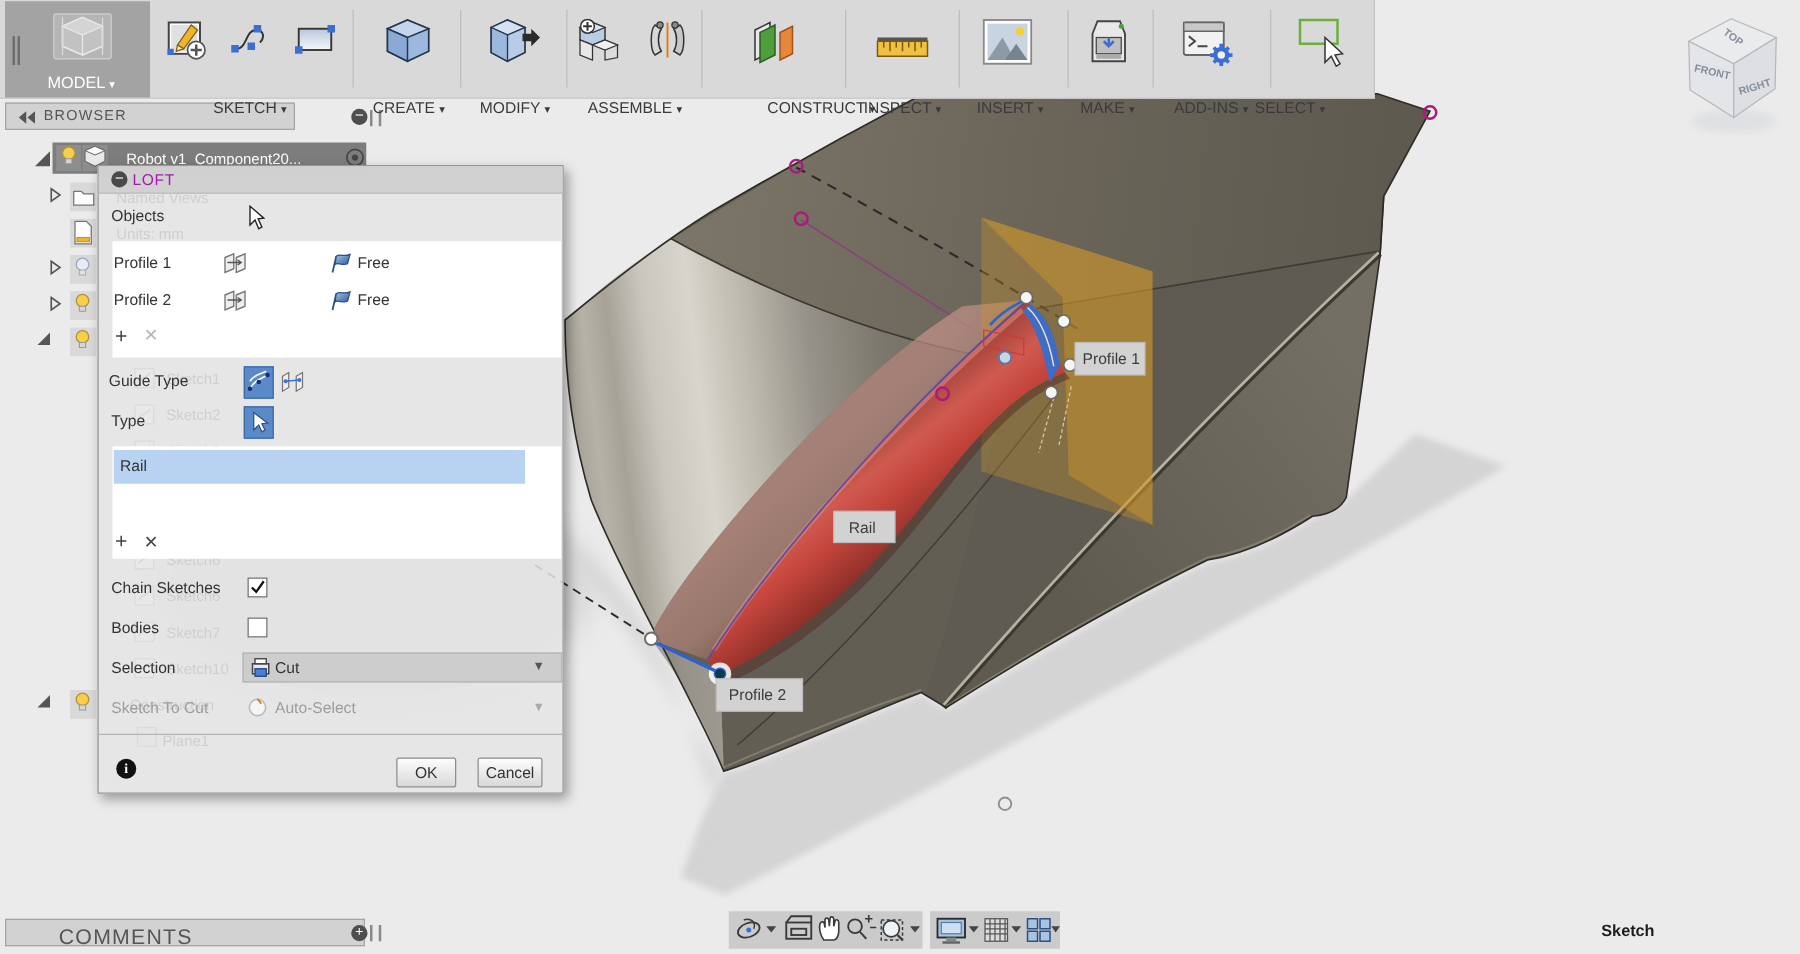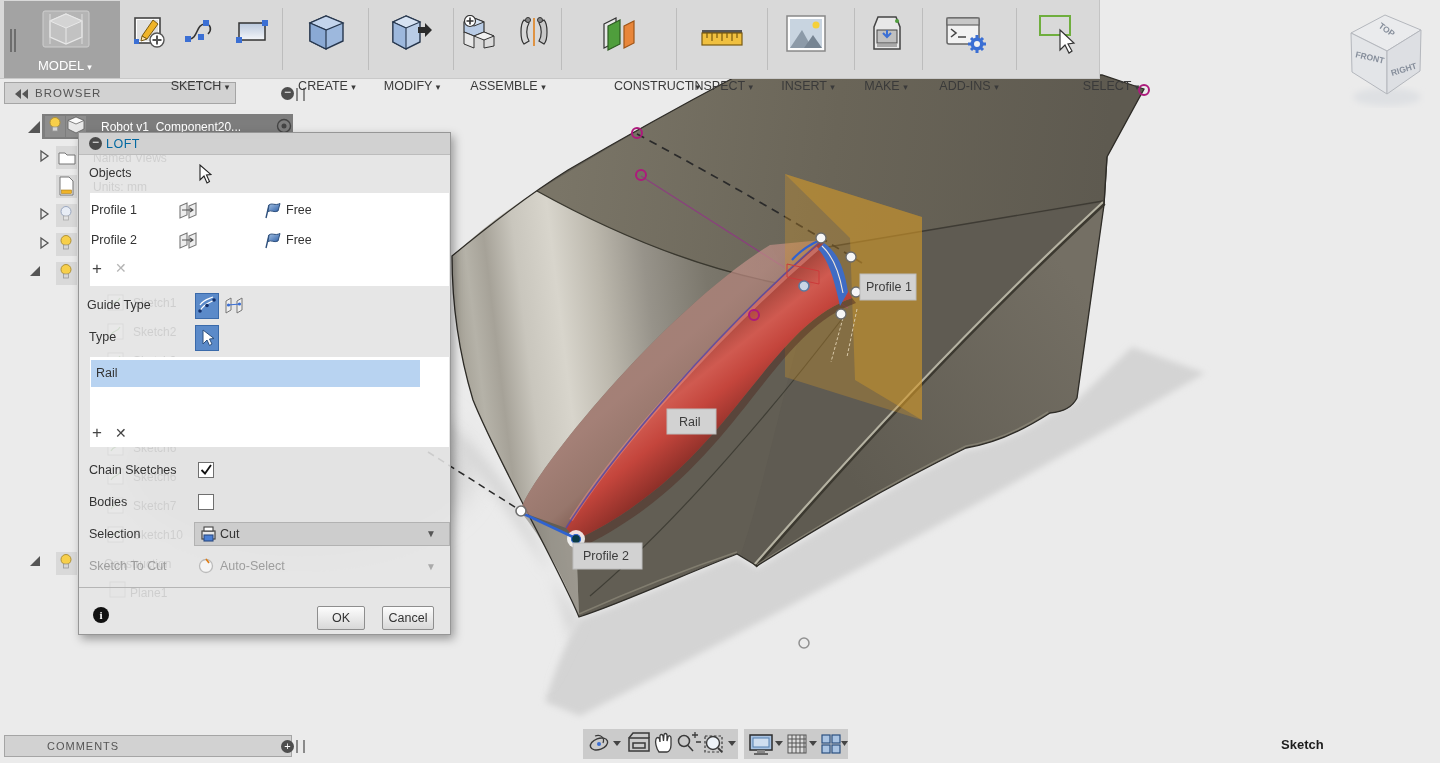--- a/index.html
+++ b/index.html
@@ -290,21 +290,21 @@
   <text x="104" y="460">Construction</text>
   <rect x="110" y="474" width="15" height="15" fill="#e8e8e8" stroke="#999"></rect>
   <text x="130" y="489">Plane1</text>
  </g>
  <use href="#bulb" x="60" y="446"></use>
 </svg>
 
 <div class="abs" id="dlg">
  <div id="dlgtitle"></div>
  <div class="circbtn" style="left:10px;top:4px;background:#4a4a4a">−</div>
- <div class="dl" style="left:27px;top:4px;letter-spacing:0.5px;color:#0369a1">LOFT</div>
+ <div class="dl" style="left:27px;top:4px;letter-spacing:0.5px;color:#a21caf">LOFT</div>
  <div class="dl" style="left:10px;top:33px">Objects</div>
  <svg class="abs" style="left:119px;top:31px" width="14" height="20" viewBox="0 0 14 20">
   <polygon points="2,1 2,16 6,12 9,19 11.5,17.5 8.5,11 13,10.5" fill="#fff" stroke="#222" stroke-width="1.1"></polygon>
  </svg>
  <div class="wbox" style="left:11px;top:60px;width:359px;height:93px"></div>
  <div class="dl" style="left:12px;top:70px">Profile 1</div>
  <div class="dl" style="left:12px;top:100px">Profile 2</div>
  <svg class="abs" style="left:99px;top:68px" width="20" height="48" viewBox="0 0 20 48">
   <g id="lofti" fill="none" stroke="#777" stroke-width="1.1">
    <polygon points="2,5 9,2 9,14 2,17" fill="#eee"></polygon>
@@ -418,21 +418,21 @@
  <div class="tbsep" style="left:1016px"></div>
  <div class="tblabel" style="left:200px">SKETCH <span class="dd">▾</span></div>
  <div class="tblabel" style="left:327px">CREATE <span class="dd">▾</span></div>
  <div class="tblabel" style="left:412px">MODIFY <span class="dd">▾</span></div>
  <div class="tblabel" style="left:508px">ASSEMBLE <span class="dd">▾</span></div>
  <div class="tblabel" style="left:657px">CONSTRUCT <span class="dd">▾</span></div>
  <div class="tblabel" style="left:722px">INSPECT <span class="dd">▾</span></div>
  <div class="tblabel" style="left:808px">INSERT <span class="dd">▾</span></div>
  <div class="tblabel" style="left:886px">MAKE <span class="dd">▾</span></div>
  <div class="tblabel" style="left:969px">ADD-INS <span class="dd">▾</span></div>
- <div class="tblabel" style="left:1111px">SELECT <span class="dd">▾</span></div>
+ <div class="tblabel" style="left:1032px">SELECT <span class="dd">▾</span></div>
 
  <svg class="abs" style="left:133px;top:15px" width="32" height="34" viewBox="0 0 32 34">
   <rect x="2" y="3" width="25" height="25" fill="#f2f2f2" stroke="#444" stroke-width="1.6"></rect>
   <rect x="3.5" y="4.5" width="22" height="22" fill="#e0e0e0" stroke="#fff"></rect>
   <polygon points="9,21 20,5 25,9 14,24" fill="#f0b429" stroke="#7a5a10" stroke-width="1"></polygon>
   <polygon points="9,21 14,24 8,26" fill="#fbe3b1" stroke="#7a5a10" stroke-width="1"></polygon>
   <rect x="1" y="24" width="5" height="5" fill="#3b6fd4"></rect>
   <circle cx="24" cy="25" r="7" fill="#fff" stroke="#555" stroke-width="1.4"></circle>
   <path d="M 24,20.5 V 29.5 M 19.5,25 H 28.5" stroke="#555" stroke-width="2"></path>
  </svg>
@@ -528,21 +528,21 @@
   <circle cx="31" cy="29" r="3" fill="#f2f2f2"></circle>
  </svg>
 
  <svg class="abs" style="left:1038px;top:14px" width="40" height="42" viewBox="0 0 40 42">
   <rect x="2" y="2" width="30" height="19" fill="none" stroke="#6fae3e" stroke-width="2"></rect>
   <polygon points="22,16 22,36 27,31 31,39 34,37 30,30 36,29" fill="#fff" stroke="#333" stroke-width="1.2"></polygon>
  </svg>
 </div>
 
 <div class="abs" id="cbar">
- <div class="abs" style="left:42px;top:4px;font-size:11px;color:#555;letter-spacing:1px">COMMENTS</div>
+ <div class="abs" style="left:42px;top:4px;font-size:17px;color:#555;letter-spacing:1px">COMMENTS</div>
  <div class="abs" style="left:276px;top:4px;width:13px;height:13px;border-radius:50%;background:#4e4e4e;color:#fff;text-align:center;line-height:13px;font-size:11px">+</div>
 </div>
 <div class="handle" style="left:296px;top:740px"></div>
 <div class="abs" id="navA">
  <svg width="155" height="30" viewBox="0 0 155 30">
   <g fill="none" stroke="#3a3a3a" stroke-width="1.4">
    <ellipse cx="16" cy="15" rx="9" ry="5.5" transform="rotate(-20 16 15)"></ellipse>
    <path d="M 12,7 C 18,5 22,9 20,14" stroke-width="1.2"></path>
   </g>
   <circle cx="16" cy="15" r="2" fill="#3b6fd4"></circle>

